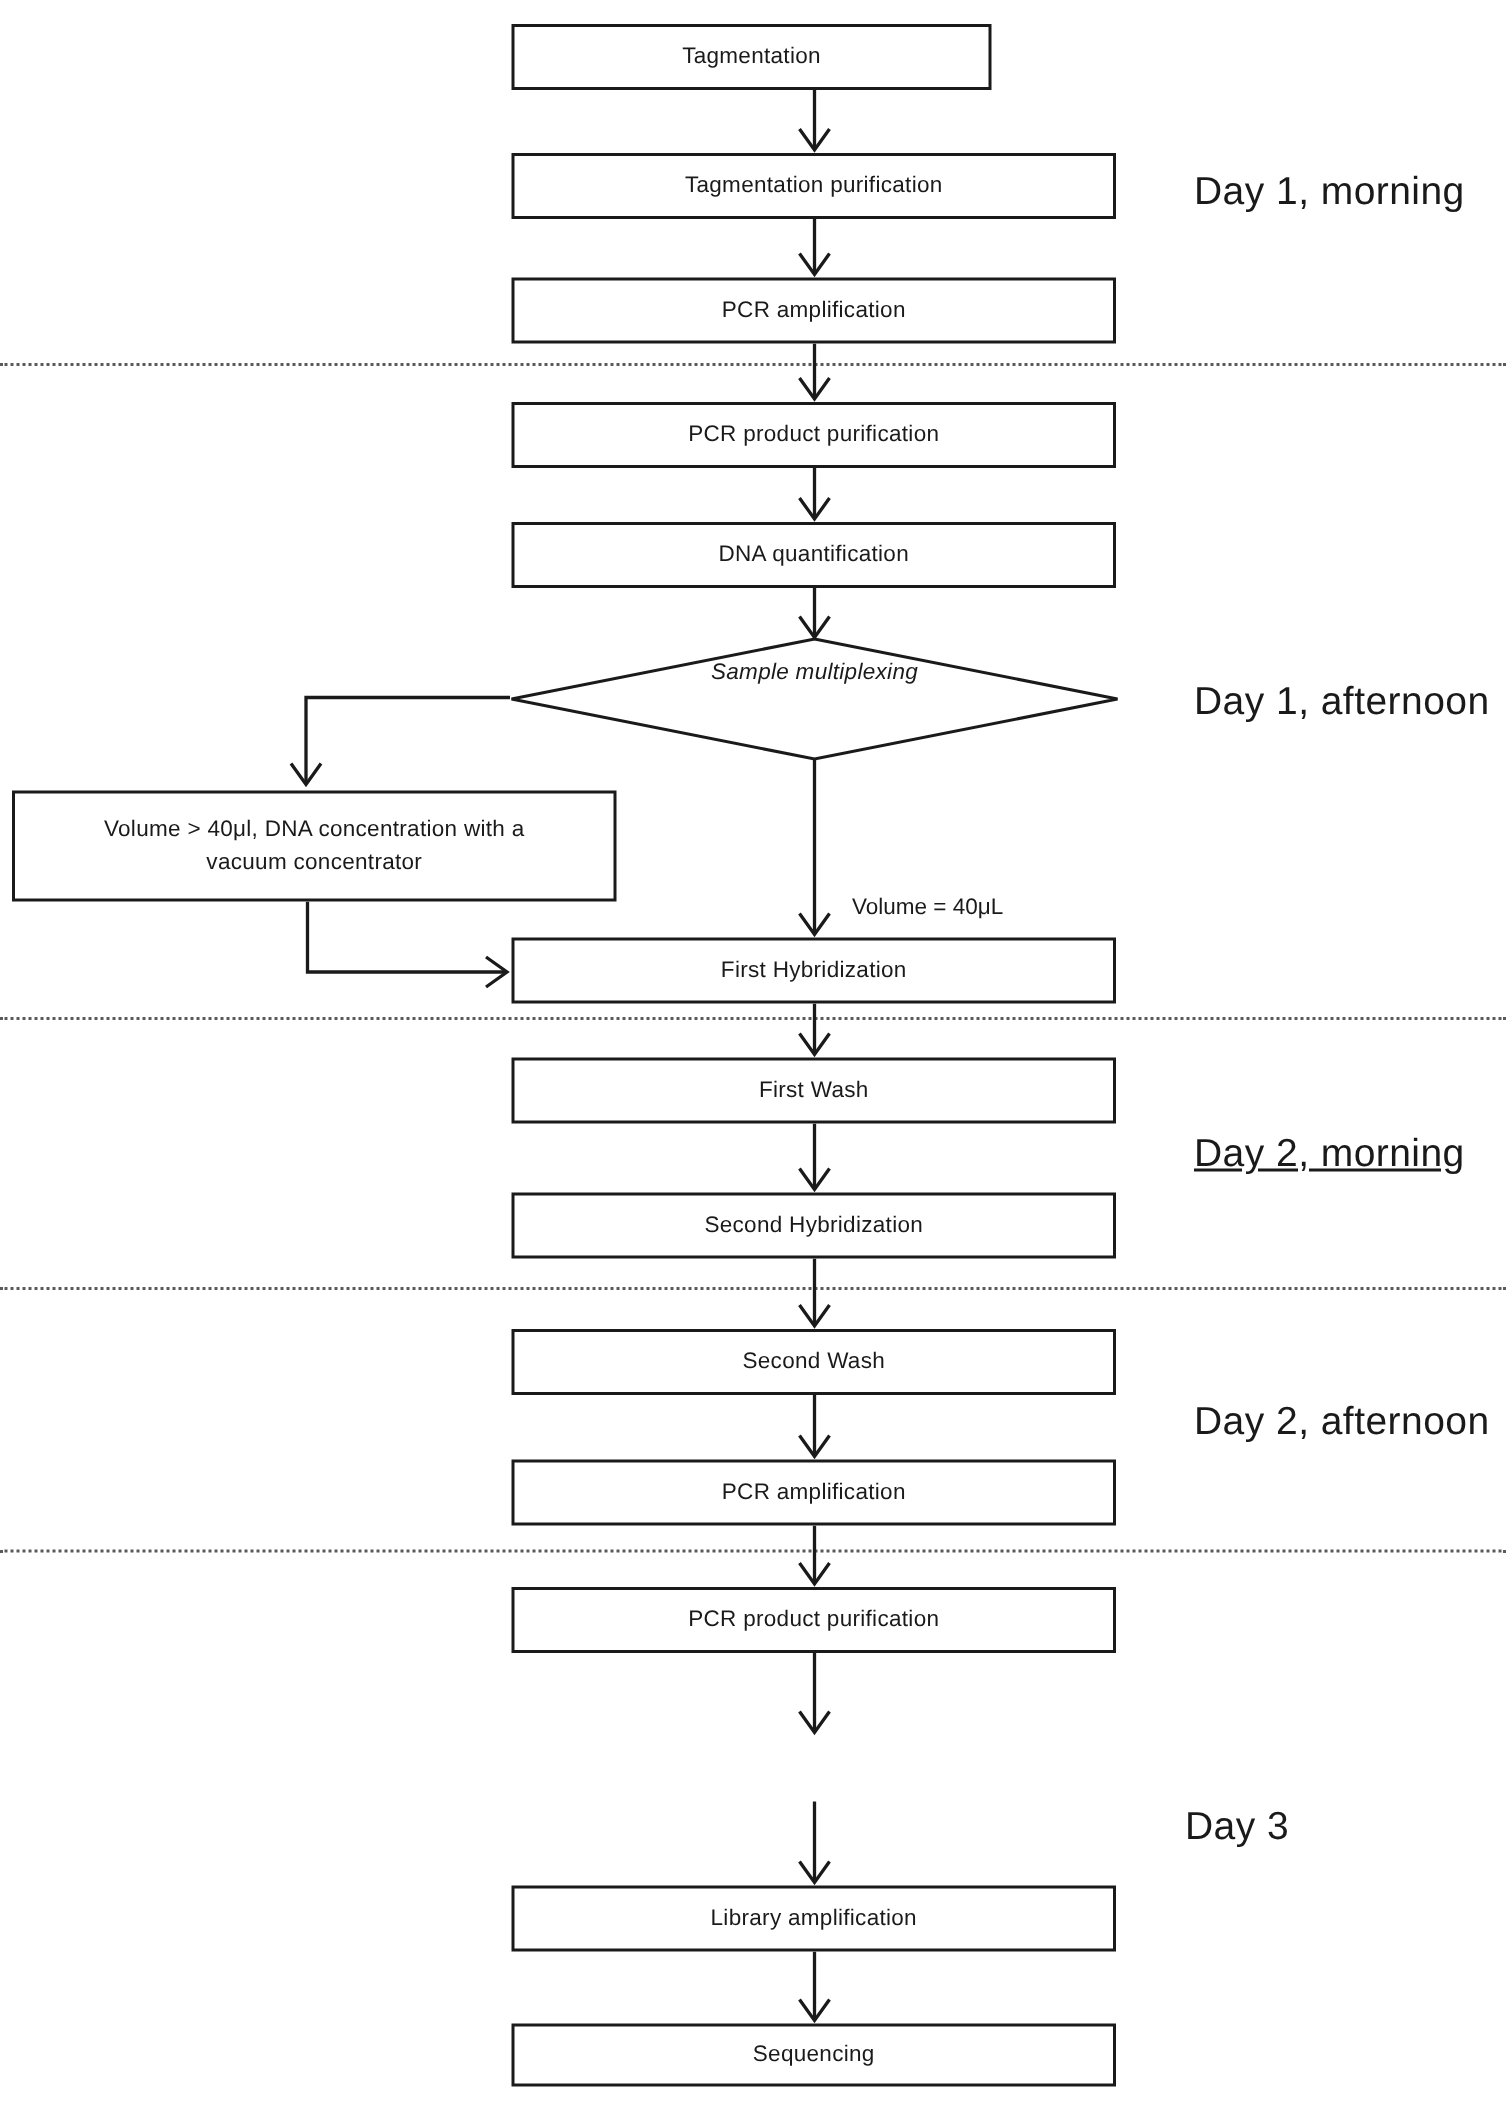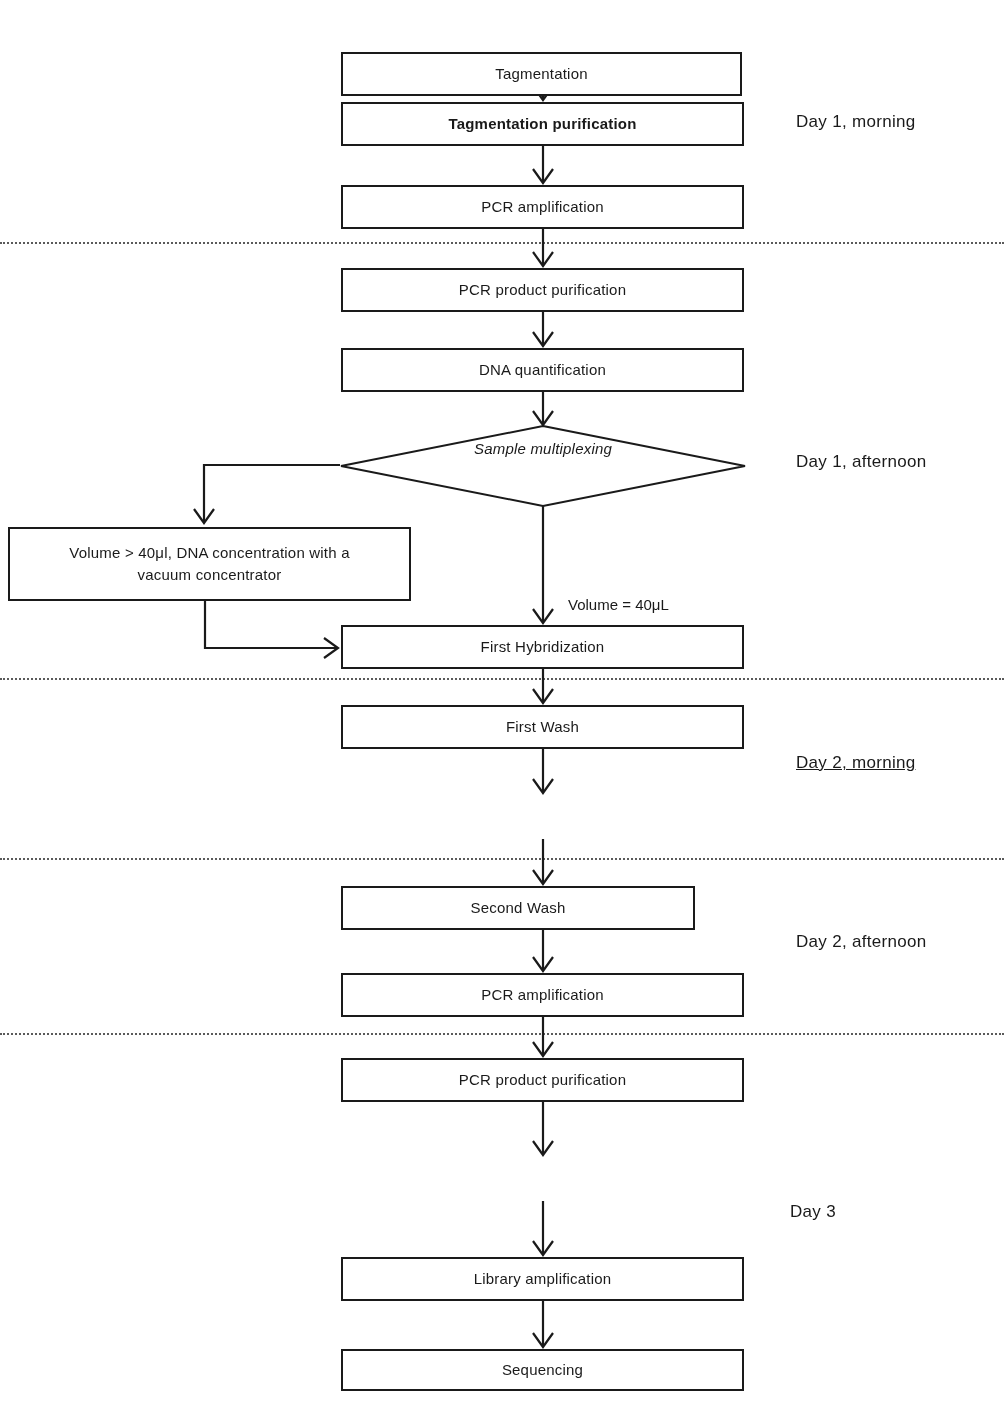--- a/index.html
+++ b/index.html
@@ -30,21 +30,21 @@
     line-height: 1.45;
     padding: 2px 8px;
   }
   .node-text {
     display: block;
     white-space: pre-line;
   }
   .day-label {
     position: absolute;
     color: #1a1a1a;
-    font-size: 17px;
+    font-size: 26px;
     letter-spacing: 0.3px;
     white-space: nowrap;
   }
   .edge-label {
     position: absolute;
     color: #1a1a1a;
     font-size: 15px;
     white-space: nowrap;
   }
   .separator {
@@ -155,25 +155,25 @@
       </g>
       <g>
         <line x1="543" y1="1301" x2="543" y2="1346"></line>
         <polyline points="533,1333 543,1347 553,1333"></polyline>
       </g>
     </g>
 
     <polygon points="543,426 745,466 543,506 341,466" fill="#ffffff" stroke="#1a1a1a" stroke-width="2"></polygon>
   </svg>
 
-  <div class="node" style="left:341px; top:16px; width:401px; height:44px;margin-top:36px;">
+  <div class="node" style="left:341px; top:16px; width:320px; height:44px;">
     <span class="node-text">Tagmentation</span>
   </div>
 
-  <div class="node" style="left:341px; top:102px; width:403px; height:44px;font-weight:bold;">
+  <div class="node" style="left:341px; top:102px; width:403px; height:44px;">
     <span class="node-text">Tagmentation purification</span>
   </div>
 
   <div class="node" style="left:341px; top:185px; width:403px; height:44px;">
     <span class="node-text">PCR amplification</span>
   </div>
 
   <div class="node" style="left:341px; top:268px; width:403px; height:44px;">
     <span class="node-text">PCR product purification</span>
   </div>
@@ -192,22 +192,25 @@
   </div>
 
   <div class="node" style="left:341px; top:705px; width:403px; height:44px;">
     <span class="node-text">First Wash</span>
   </div>
 
   <div class="node" style="left:341px; top:625px; width:403px; height:44px;">
     <span class="node-text">First Hybridization</span>
   </div>
 
-
-  <div class="node" style="left:341px; top:886px; width:354px; height:44px;">
+  <div class="node" style="left:341px; top:795px; width:403px; height:44px;">
+    <span class="node-text">Second Hybridization</span>
+  </div>
+
+  <div class="node" style="left:341px; top:886px; width:403px; height:44px;">
     <span class="node-text">Second Wash</span>
   </div>
 
   <div class="node" style="left:341px; top:973px; width:403px; height:44px;">
     <span class="node-text">PCR amplification</span>
   </div>
 
   <div class="node" style="left:341px; top:1058px; width:403px; height:44px;">
     <span class="node-text">PCR product purification</span>
   </div>

